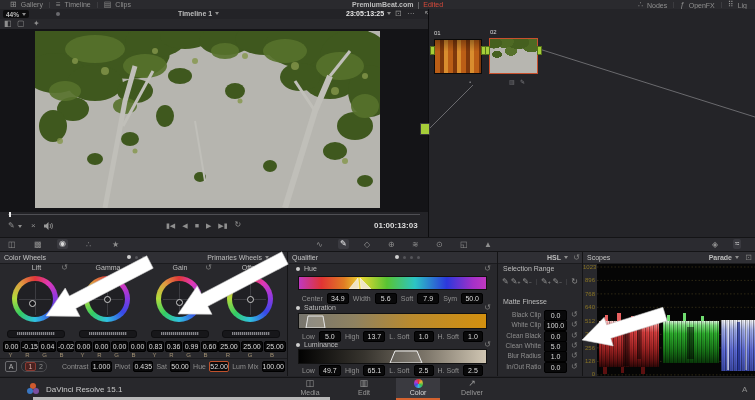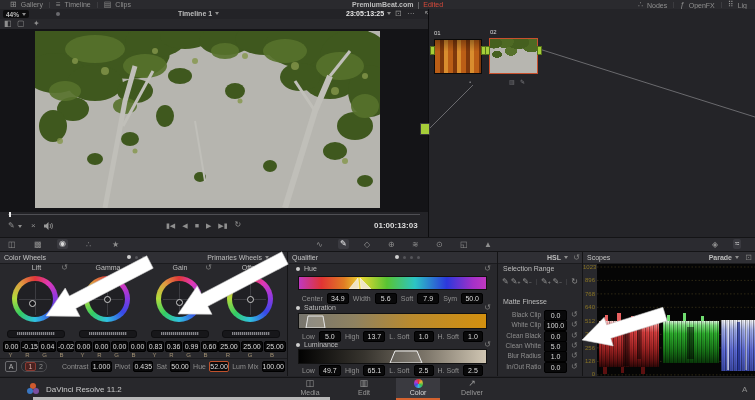--- a/index.html
+++ b/index.html
@@ -619,21 +619,21 @@
       </g>
     </svg>
   </div>
 
   <div id="bottom" class="ab">
     <div class="ab" style="left:27px;top:5px;width:14px;height:12px">
       <span class="ab" style="left:3px;top:0;width:6px;height:6px;border-radius:50%;background:#cf5a2e"></span>
       <span class="ab" style="left:0;top:5px;width:6px;height:6px;border-radius:50%;background:#3a77c2"></span>
       <span class="ab" style="left:6px;top:5px;width:6px;height:6px;border-radius:50%;background:#7a4fa0"></span>
     </div>
-    <span class="ab" style="left:46px;top:7px;color:#c9c9c9;font-size:8px">DaVinci Resolve 11.2</span>
+    <span class="ab" style="left:46px;top:7px;color:#c9c9c9;font-size:8px">DaVinci Resolve 15.1</span>
     <div class="tab" style="left:288px">
       <div class="ti">◫</div>
       <div>Media</div>
     </div>
     <div class="tab" style="left:342px">
       <div class="ti">▥</div>
       <div>Edit</div>
     </div>
     <div class="tab active" style="left:396px">
       <div style="width:9px;height:9px;border-radius:50%;margin:1px auto 1px;background:conic-gradient(#e03838,#e0b838,#38c048,#38b8e0,#4848e0,#c038c8,#e03838)"></div>

